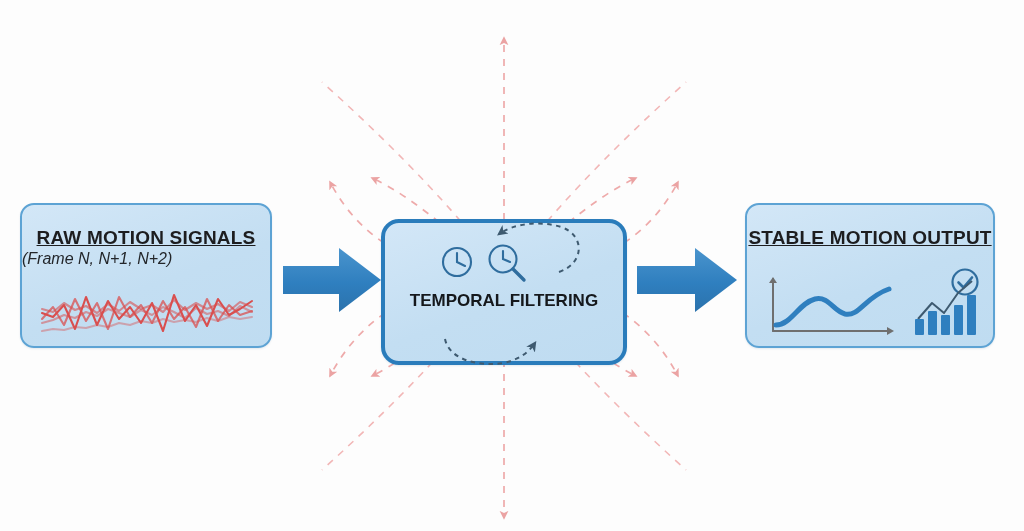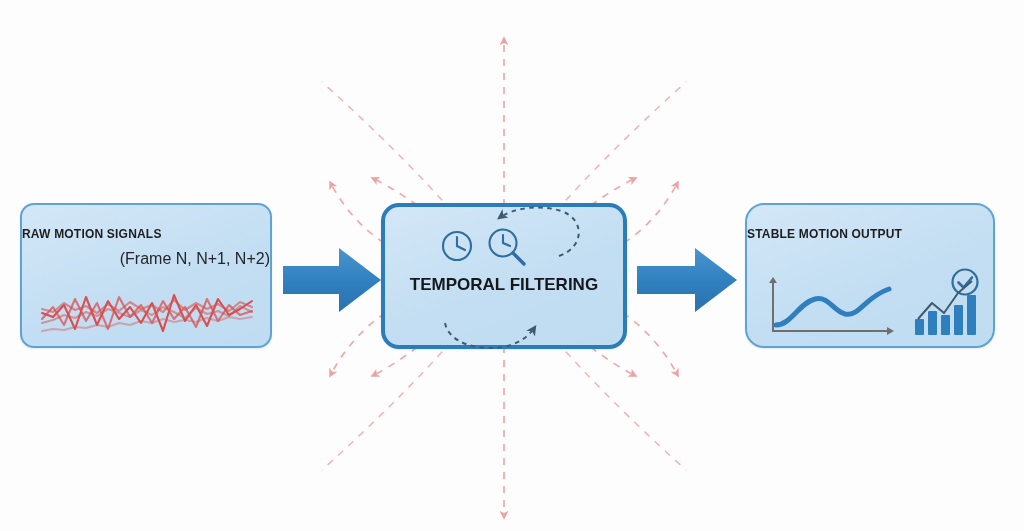--- a/index.html
+++ b/index.html
@@ -26,38 +26,41 @@
     position: absolute;
     box-sizing: border-box;
     border-radius: 14px;
     background: linear-gradient(160deg, #d3e7f7 0%, #c3def2 55%, #bfdcf1 100%);
     border: 2px solid #5da3d4;
     box-shadow: 0 1px 2px rgba(40,90,130,0.12);
   }
   .stage-box.emphasis {
     border: 4px solid #2a7cbb;
     border-radius: 18px;
+    margin-top: 16px;
   }
   .box-title {
+    position: absolute;
+    left: 0;
+    width: 100%;
+    text-align: center;
+    font-weight: bold;
+    font-size: 19px;
+    letter-spacing: 0.2px;
+    color: #1d1d1f;
+    text-decoration: underline;
+  }
+  .box-subtitle {
     position: absolute;
     left: 0;
     width: 100%;
     text-align: left;
-    font-weight: bold;
-    font-size: 12px;
-    letter-spacing: 0.2px;
-    color: #1d1d1f;
-  }
-  .box-subtitle {
-    position: absolute;
-    left: 0;
-    width: 100%;
-    text-align: right;
     font-size: 16px;
     color: #23262a;
+    font-style: italic;
   }
   .center-label {
     position: absolute;
     left: 0;
     width: 100%;
     text-align: center;
     font-weight: bold;
     font-size: 17px;
     line-height: 23px;
     color: #15181c;
@@ -183,21 +186,21 @@
     <svg class="inner-art" style="left:52px; top:110px;" width="130" height="44" viewBox="0 0 130 44">
       <defs>
         <marker id="darkhead2" markerWidth="6" markerHeight="6" refX="4" refY="3" orient="auto">
           <path d="M0,0.4 L5.2,3 L0,5.6 L1.4,3 Z" fill="#3e5a70"></path>
         </marker>
       </defs>
       <path d="M8,6 C12,26 40,34 66,30 C82,27 92,19 98,10" fill="none" stroke="#3e5a70" stroke-width="2" stroke-dasharray="4.5 4.5" marker-end="url(#darkhead2)"></path>
     </svg>
   </div>
 
-  <div class="stage-box" style="left:745px; top:203px; width:250px; height:145px;border-radius:19px;">
+  <div class="stage-box" style="left:745px; top:203px; width:250px; height:145px;">
 
     <div class="box-title" style="top:22px;">STABLE MOTION OUTPUT</div>
 
 
     <svg class="inner-art" style="left:16px; top:70px;" width="140" height="66" viewBox="0 0 140 66">
       <g stroke="#6f6f6f" stroke-width="2" fill="none" stroke-linecap="round">
         <path d="M10,4 L10,56"></path>
         <path d="M6,8 L10,2 L14,8" fill="#6f6f6f" stroke="none"></path>
         <path d="M10,56 L128,56"></path>
         <path d="M124,52 L131,56 L124,60" fill="#6f6f6f" stroke="none"></path>

